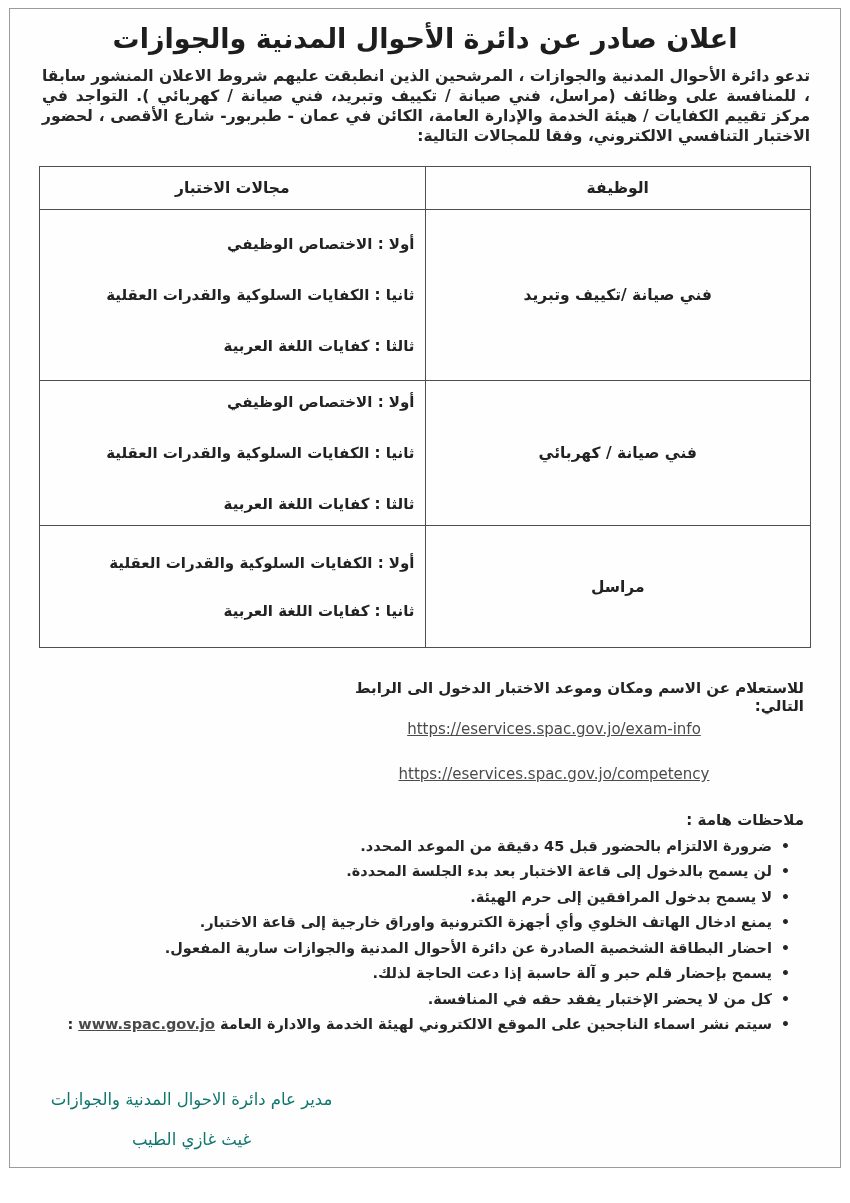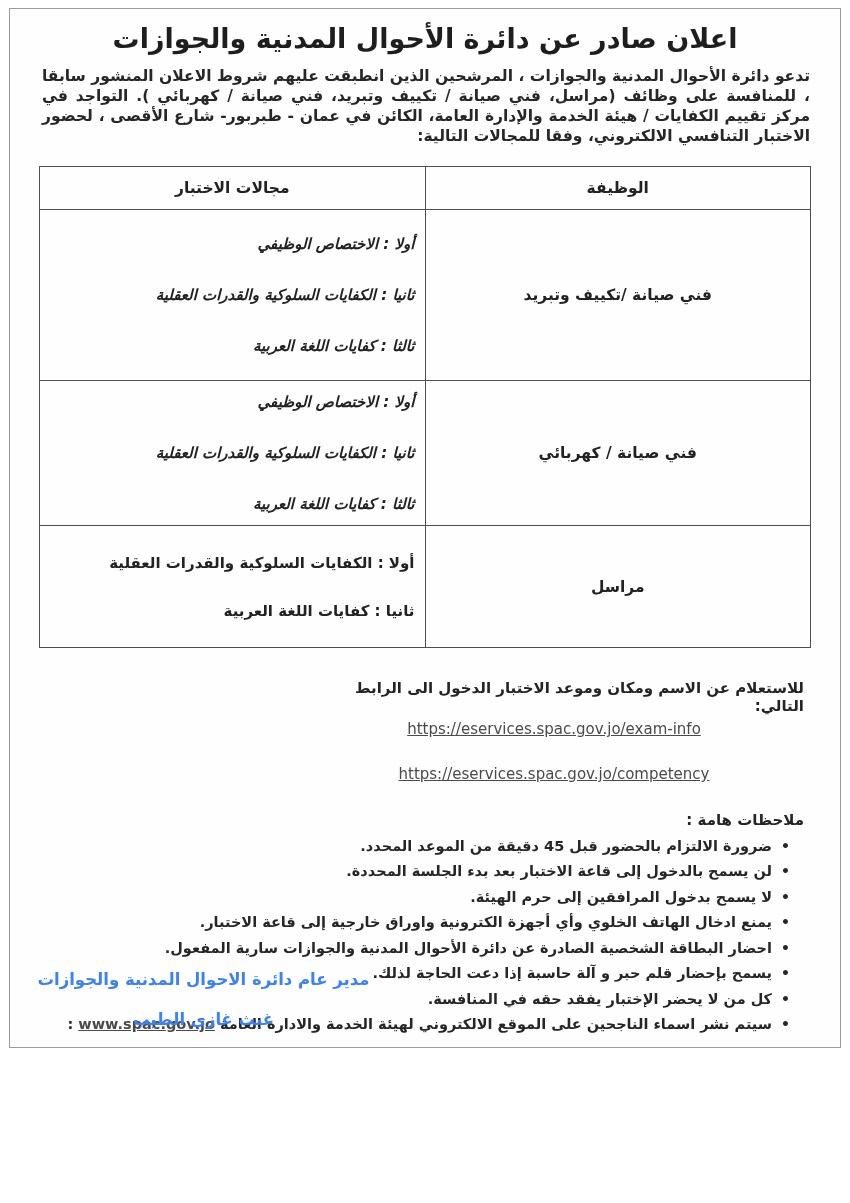--- a/index.html
+++ b/index.html
@@ -6,21 +6,21 @@
   html, body {
     width: 850px; height: 1203px;
     background: #ffffff;
     font-family: "DejaVu Sans", sans-serif;
     color: #262626;
     direction: rtl;
     overflow: hidden;
   }
   .page {
     position: relative;
-    width: 832px; height: 1040px;
+    width: 832px; height: 1160px;
     margin: 8px 9px 0 9px;
     border: 1.5px solid #9b9b9b;
     background: #fefefe;
   }
   .title {
     margin-top: 14px;
     text-align: center;
     font-size: 27px;
     font-weight: bold;
     color: #1e1e1e;
@@ -59,21 +59,21 @@
     font-size: 15.5px;
   }
   td.fields-cell { vertical-align: middle; padding: 12px 10px 12px 6px; }
   .fields-inner {
     display: flex;
     flex-direction: column;
     justify-content: center;
     text-align: right;
     font-size: 15px;
   }
-  .gap-3 { gap: 33px; font-style: italic; }
+  .gap-3 { gap: 33px; }
   .gap-2 { gap: 30px; }
   .row-1 { height: 171px; }
   .row-2 { height: 140px; }
   .row-3 { height: 122px; }
   .links-block {
     width: 500px;
     margin: 31px 36px 0 auto;
   }
   .link-group + .link-group { margin-top: 27px; }
   .link-label {
@@ -116,26 +116,26 @@
   .inline-url {
     direction: ltr;
     unicode-bidi: embed;
     text-decoration: underline;
     color: #4a4a4a;
     font-weight: bold;
     cursor: pointer;
   }
   .signature {
     position: absolute;
-    left: 26px;
+    left: 14px;
     bottom: 8px;
     width: 335px;
     text-align: center;
-    font-weight: bold;
-    color: #3b82f6;
+    font-weight: normal;
+    color: #0f766e;
   }
   .signature .sig-title { font-size: 16.5px; }
   .signature .sig-name { margin-top: 21px; margin-bottom: 10px; font-size: 16.5px; }
 </style>
 </head>
 <body>
 
 <div class="page">
 
   <h1 class="title">اعلان صادر عن دائرة الأحوال المدنية والجوازات</h1>

